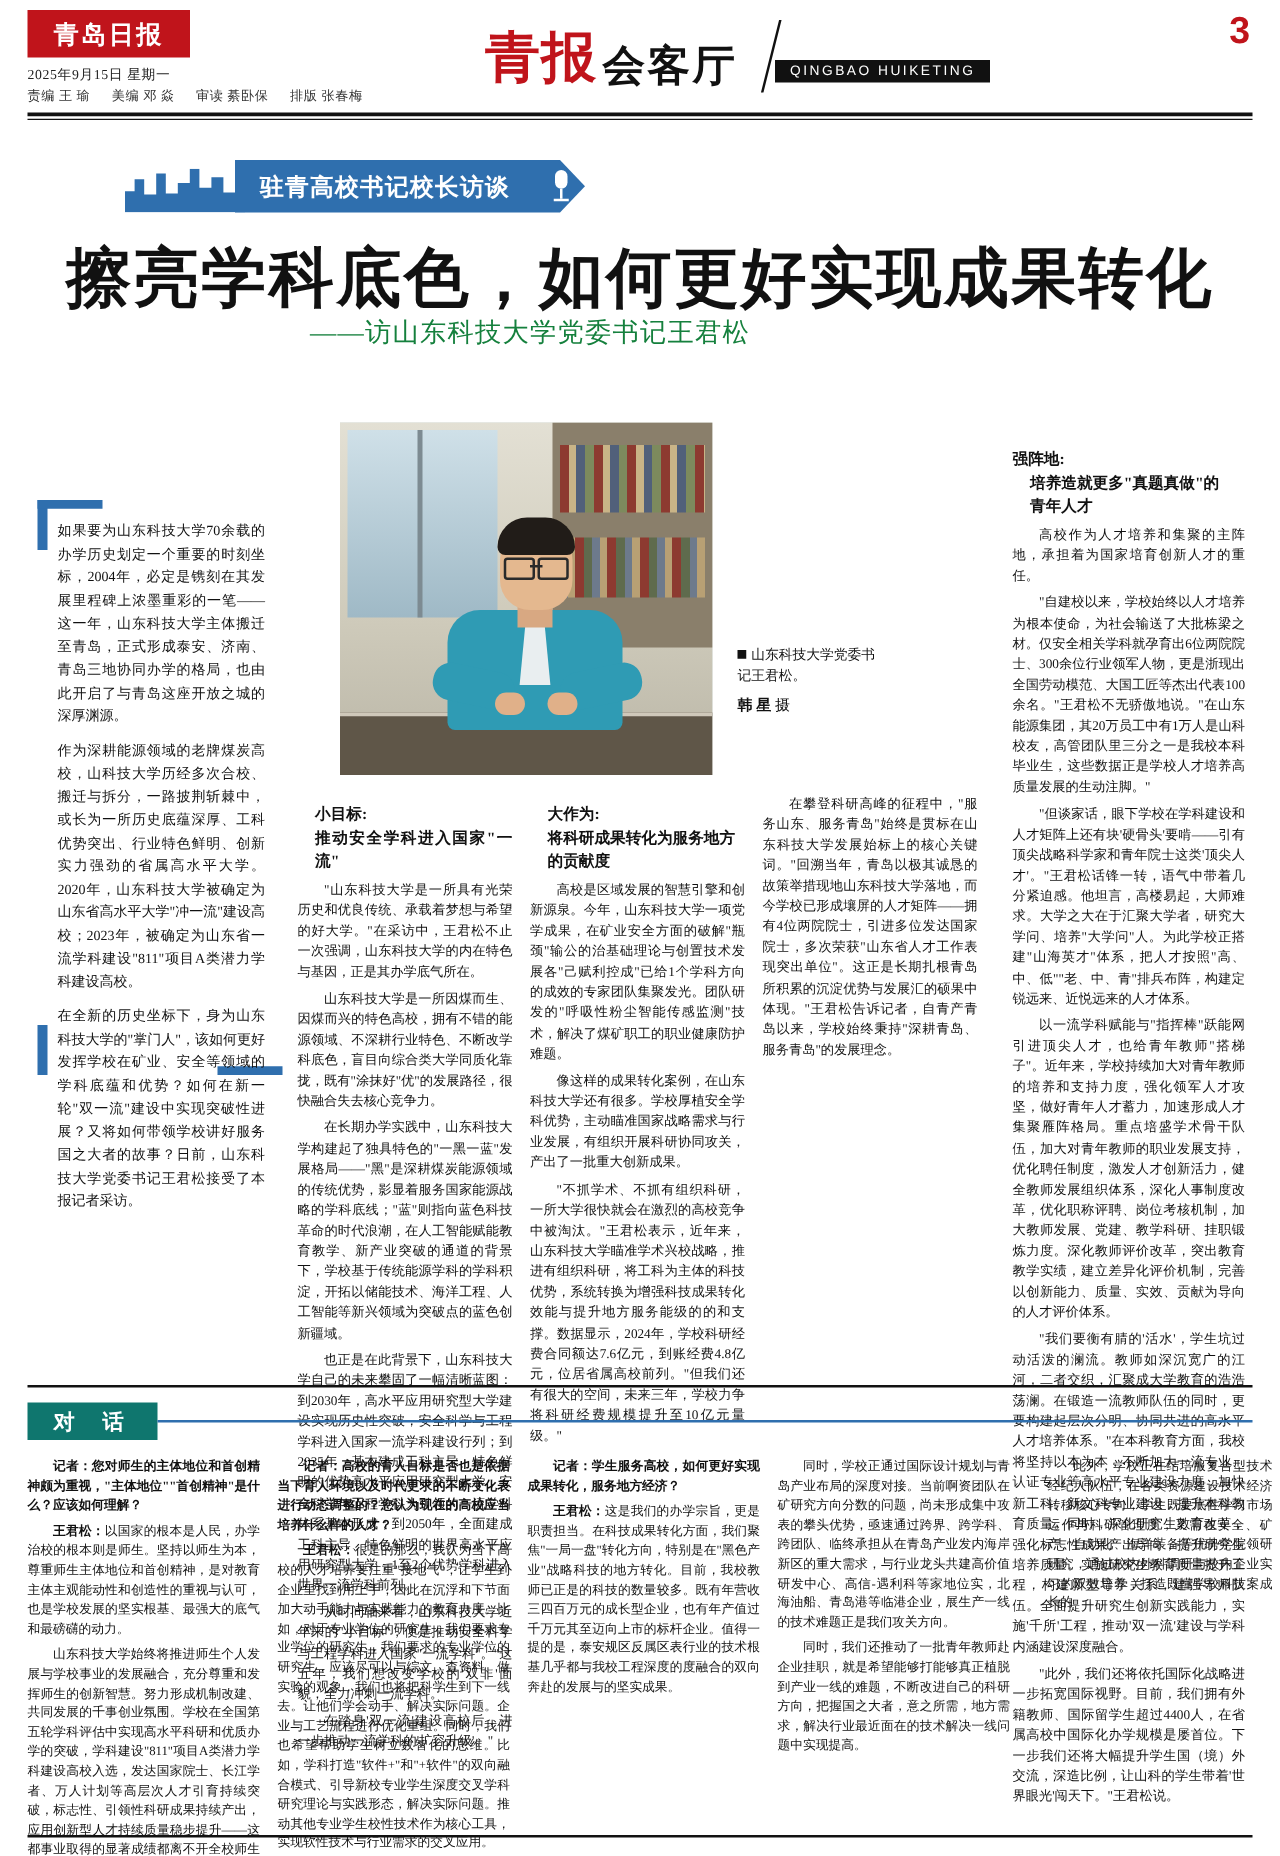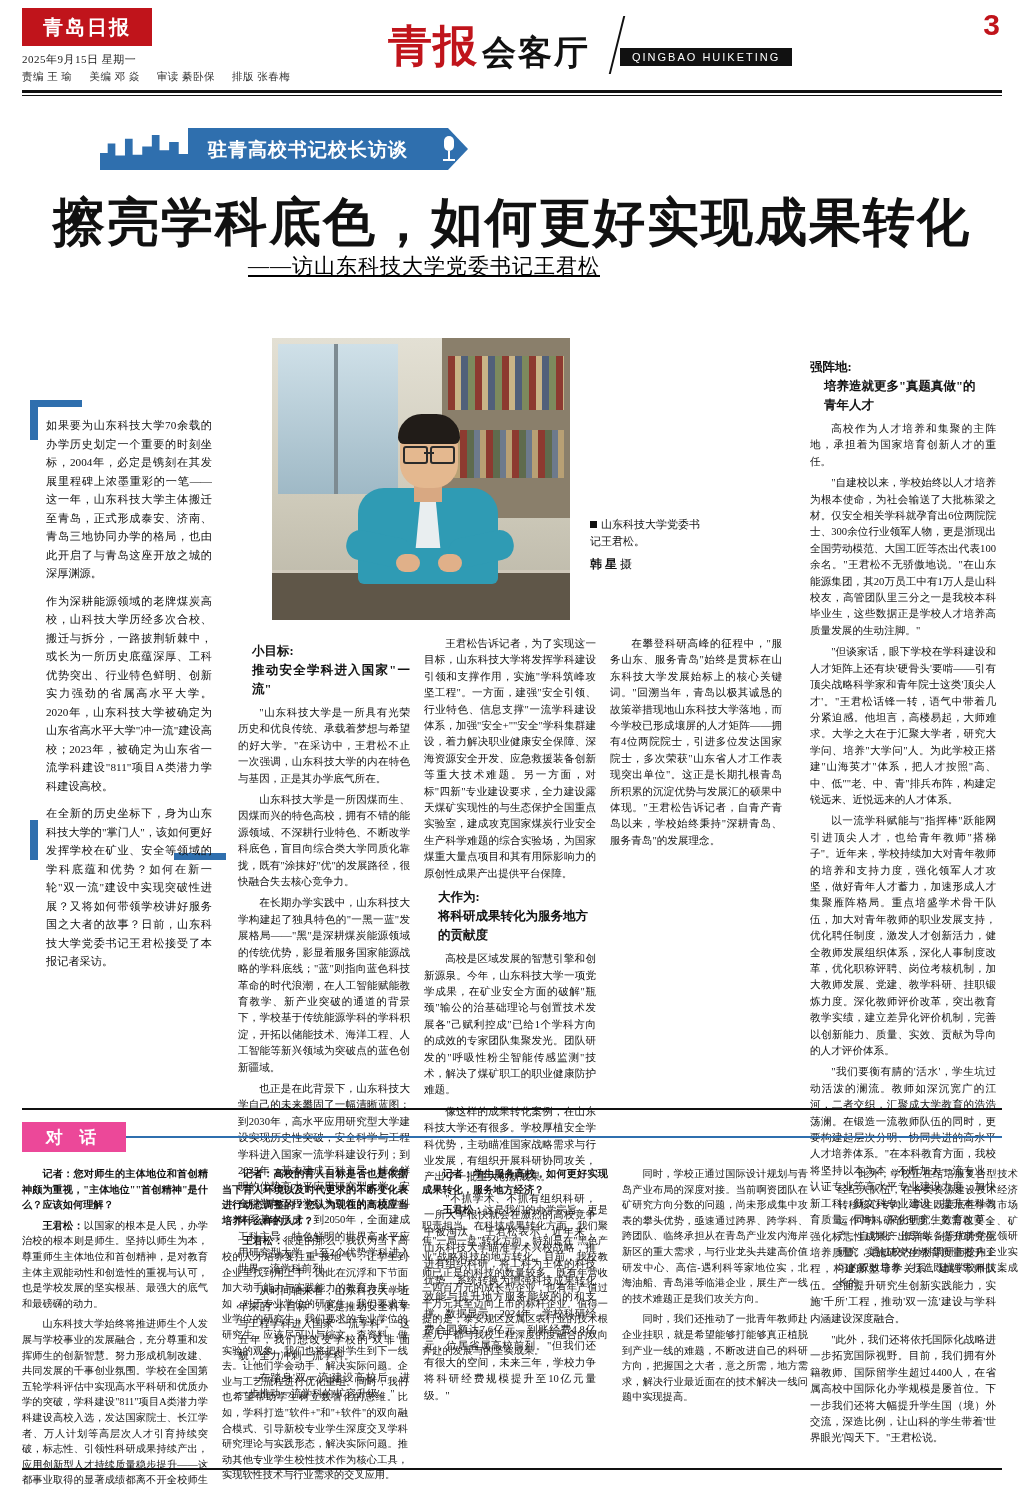--- a/index.html
+++ b/index.html
@@ -29,21 +29,21 @@
   .banner-tab{position:absolute;left:88px;top:0;width:260px;height:42px;background:#2f6fae;}
   .banner-tab:after{content:"";position:absolute;right:-20px;top:0;border-top:21px solid transparent;border-bottom:21px solid transparent;border-left:20px solid #2f6fae;}
   .banner-text{position:absolute;left:108px;top:9px;width:230px;color:#fff;font-size:19px;font-weight:bold;letter-spacing:1px;font-family:Liberation Serif, serif;}
   .banner-mic{position:absolute;left:342px;top:8px;width:14px;height:26px;}
   .banner-mic .cap{position:absolute;left:2px;top:0;width:10px;height:15px;background:#fff;border-radius:5px;}
   .banner-mic .stem{position:absolute;left:6px;top:15px;width:2px;height:8px;background:#fff;}
   .banner-mic .base{position:absolute;left:1px;top:23px;width:12px;height:2px;background:#fff;}
 
   
   .headline{position:absolute;left:0;top:188px;width:1024px;text-align:center;font-size:52px;font-weight:bold;letter-spacing:2px;color:#111;font-family:"Liberation Serif",serif;}
-  .subhead{position:absolute;left:0;top:252px;width:848px;text-align:center;font-size:21px;color:#000000;letter-spacing:1px;text-decoration:underline;}
+  .subhead{position:absolute;left:0;top:252px;width:848px;text-align:center;font-size:21px;color:#15803d;letter-spacing:1px;}
   .byline{position:absolute;left:0;top:296px;width:1024px;text-align:center;font-size:12px;color:#111;}
 
   
   .photo{position:absolute;left:272px;top:338px;width:298px;height:282px;overflow:hidden;background:#cfd6cf;}
   .ph-wall{position:absolute;left:0;top:0;width:298px;height:282px;background:linear-gradient(180deg,#e3e0d4 0%,#cfcbbb 55%,#b9b5a6 100%);}
   .ph-shelf{position:absolute;left:170px;top:0;width:128px;height:180px;background:#8a7f6b;}
   .ph-books{position:absolute;left:176px;top:18px;width:116px;height:54px;background:repeating-linear-gradient(90deg,#8d3a30 0 7px,#c9b487 7px 13px,#51607a 13px 20px,#7d8a5d 20px 27px);}
   .ph-books2{position:absolute;left:176px;top:92px;width:116px;height:48px;background:repeating-linear-gradient(90deg,#6d7a8c 0 6px,#b8a074 6px 12px,#8d3a30 12px 19px,#5f6b4d 19px 26px);}
   .ph-win{position:absolute;left:6px;top:6px;width:120px;height:150px;background:linear-gradient(180deg,#cfe0e8,#9fb9c6);}
   .ph-winbar{position:absolute;left:62px;top:6px;width:4px;height:150px;background:#7d8b92;}
@@ -80,21 +80,21 @@
 
   
   .col{position:absolute;font-size:10.6px;line-height:16.4px;text-align:justify;color:#111;}
   .col p{margin:0 0 5px 0;text-indent:2em;}
   .sechead{font-size:12.5px;font-weight:bold;line-height:19px;margin:6px 0 6px 0;text-indent:0;}
   .sechead .lbl{display:block;}
   .sechead-indent{margin-left:14px;}
 
   
   .dlg-band{position:absolute;left:22px;top:1108px;width:980px;height:2px;background:#111;}
-  .dlg-tag{position:absolute;left:22px;top:1122px;width:104px;height:30px;background:#ec4899;color:#fff;font-size:17px;font-weight:bold;letter-spacing:6px;display:flex;align-items:center;justify-content:center;font-family:Liberation Sans, sans-serif;}
+  .dlg-tag{position:absolute;left:22px;top:1122px;width:104px;height:30px;background:#0f766e;color:#fff;font-size:17px;font-weight:bold;letter-spacing:6px;display:flex;align-items:center;justify-content:center;font-family:Liberation Mono, monospace;}
   .dlg-tagline{position:absolute;left:126px;top:1136px;width:876px;height:2px;background:#2f6fae;}
   .dcol{position:absolute;font-size:10.2px;line-height:15.6px;text-align:justify;color:#111;}
   .dcol p{margin:0 0 5px 0;text-indent:2em;}
   .dcol .q{font-weight:bold;text-indent:2em;}
   .dcol .q b{font-weight:bold;}
   .bottom-rule{position:absolute;left:22px;top:1468px;width:980px;height:2px;background:#111;}
 </style>
 </head>
 <body>
 
@@ -182,21 +182,20 @@
     </div>
     <p>"山东科技大学是一所具有光荣历史和优良传统、承载着梦想与希望的好大学。"在采访中，王君松不止一次强调，山东科技大学的内在特色与基因，正是其办学底气所在。</p>
     <p>山东科技大学是一所因煤而生、因煤而兴的特色高校，拥有不错的能源领域、不深耕行业特色、不断改学科底色，盲目向综合类大学同质化靠拢，既有"涂抹好"优"的发展路径，很快融合失去核心竞争力。</p>
     <p>在长期办学实践中，山东科技大学构建起了独具特色的"一黑一蓝"发展格局——"黑"是深耕煤炭能源领域的传统优势，影显着服务国家能源战略的学科底线；"蓝"则指向蓝色科技革命的时代浪潮，在人工智能赋能教育教学、新产业突破的通道的背景下，学校基于传统能源学科的学科积淀，开拓以储能技术、海洋工程、人工智能等新兴领域为突破点的蓝色创新疆域。</p>
     <p>也正是在此背景下，山东科技大学自己的未来攀固了一幅清晰蓝图：到2030年，高水平应用研究型大学建设实现历史性突破，安全科学与工程学科进入国家一流学科建设行列；到2035年，基本建成工科主导、特色鲜明的优势高水平应用研究型大学，安全科学与工程学科为引领的一流学科体系基本形成；到2050年，全面建成工科主导、特色鲜明的世界高水平应用研究型大学，1至2个优势学科进入世界一流学科前列。</p>
     <p>从时间轴来看，山东科技大学近年来的"小目标"，便是推动安全科学与工程学科进入国家"一流学科"。"这五年，我们想改变学校的'双非'面貌，全力冲刺一流学科。'</p>
     <p>在踏身'双一流'建设高校后，进一步推动一流学科的'扩容升级'。"</p>
   </div>
 
   <div class="col" style="left:424px;top:636px;width:172px;">
-    <p>王君松告诉记者，为了实现这一目标，山东科技大学将发挥学科建设引领和支撑作用，实施"学科筑峰攻坚工程"。一方面，建强"安全引领、行业特色、信息支撑"一流学科建设体系，加强"安全+""安全"学科集群建设，着力解决职业健康安全保障、深海资源安全开发、应急救援装备创新等重大技术难题。另一方面，对标"四新"专业建设要求，全力建设露天煤矿实现性的与生态保护全国重点实验室，建成攻克国家煤炭行业安全生产科学难题的综合实验场，为国家煤重大量点项目和其有用际影响力的原创性成果产出提供平台保障。</p>
     <div class="sechead sechead-indent">
       <span class="lbl">大作为:</span>
       <span class="lbl">将科研成果转化为服务地方</span>
       <span class="lbl">的贡献度</span>
     </div>
     <p>高校是区域发展的智慧引擎和创新源泉。今年，山东科技大学一项党学成果，在矿业安全方面的破解"瓶颈"输公的治基础理论与创置技术发展各"己赋利控成"已给1个学科方向的成效的专家团队集聚发光。团队研发的"呼吸性粉尘智能传感监测"技术，解决了煤矿职工的职业健康防护难题。</p>
     <p>像这样的成果转化案例，在山东科技大学还有很多。学校厚植安全学科优势，主动瞄准国家战略需求与行业发展，有组织开展科研协同攻关，产出了一批重大创新成果。</p>
     <p>"不抓学术、不抓有组织科研，一所大学很快就会在激烈的高校竞争中被淘汰。"王君松表示，近年来，山东科技大学瞄准学术兴校战略，推进有组织科研，将工科为主体的科技优势，系统转换为增强科技成果转化效能与提升地方服务能级的的和支撑。数据显示，2024年，学校科研经费合同额达7.6亿元，到账经费4.8亿元，位居省属高校前列。"但我们还有很大的空间，未来三年，学校力争将科研经费规模提升至10亿元量级。"</p>
   </div>
 

